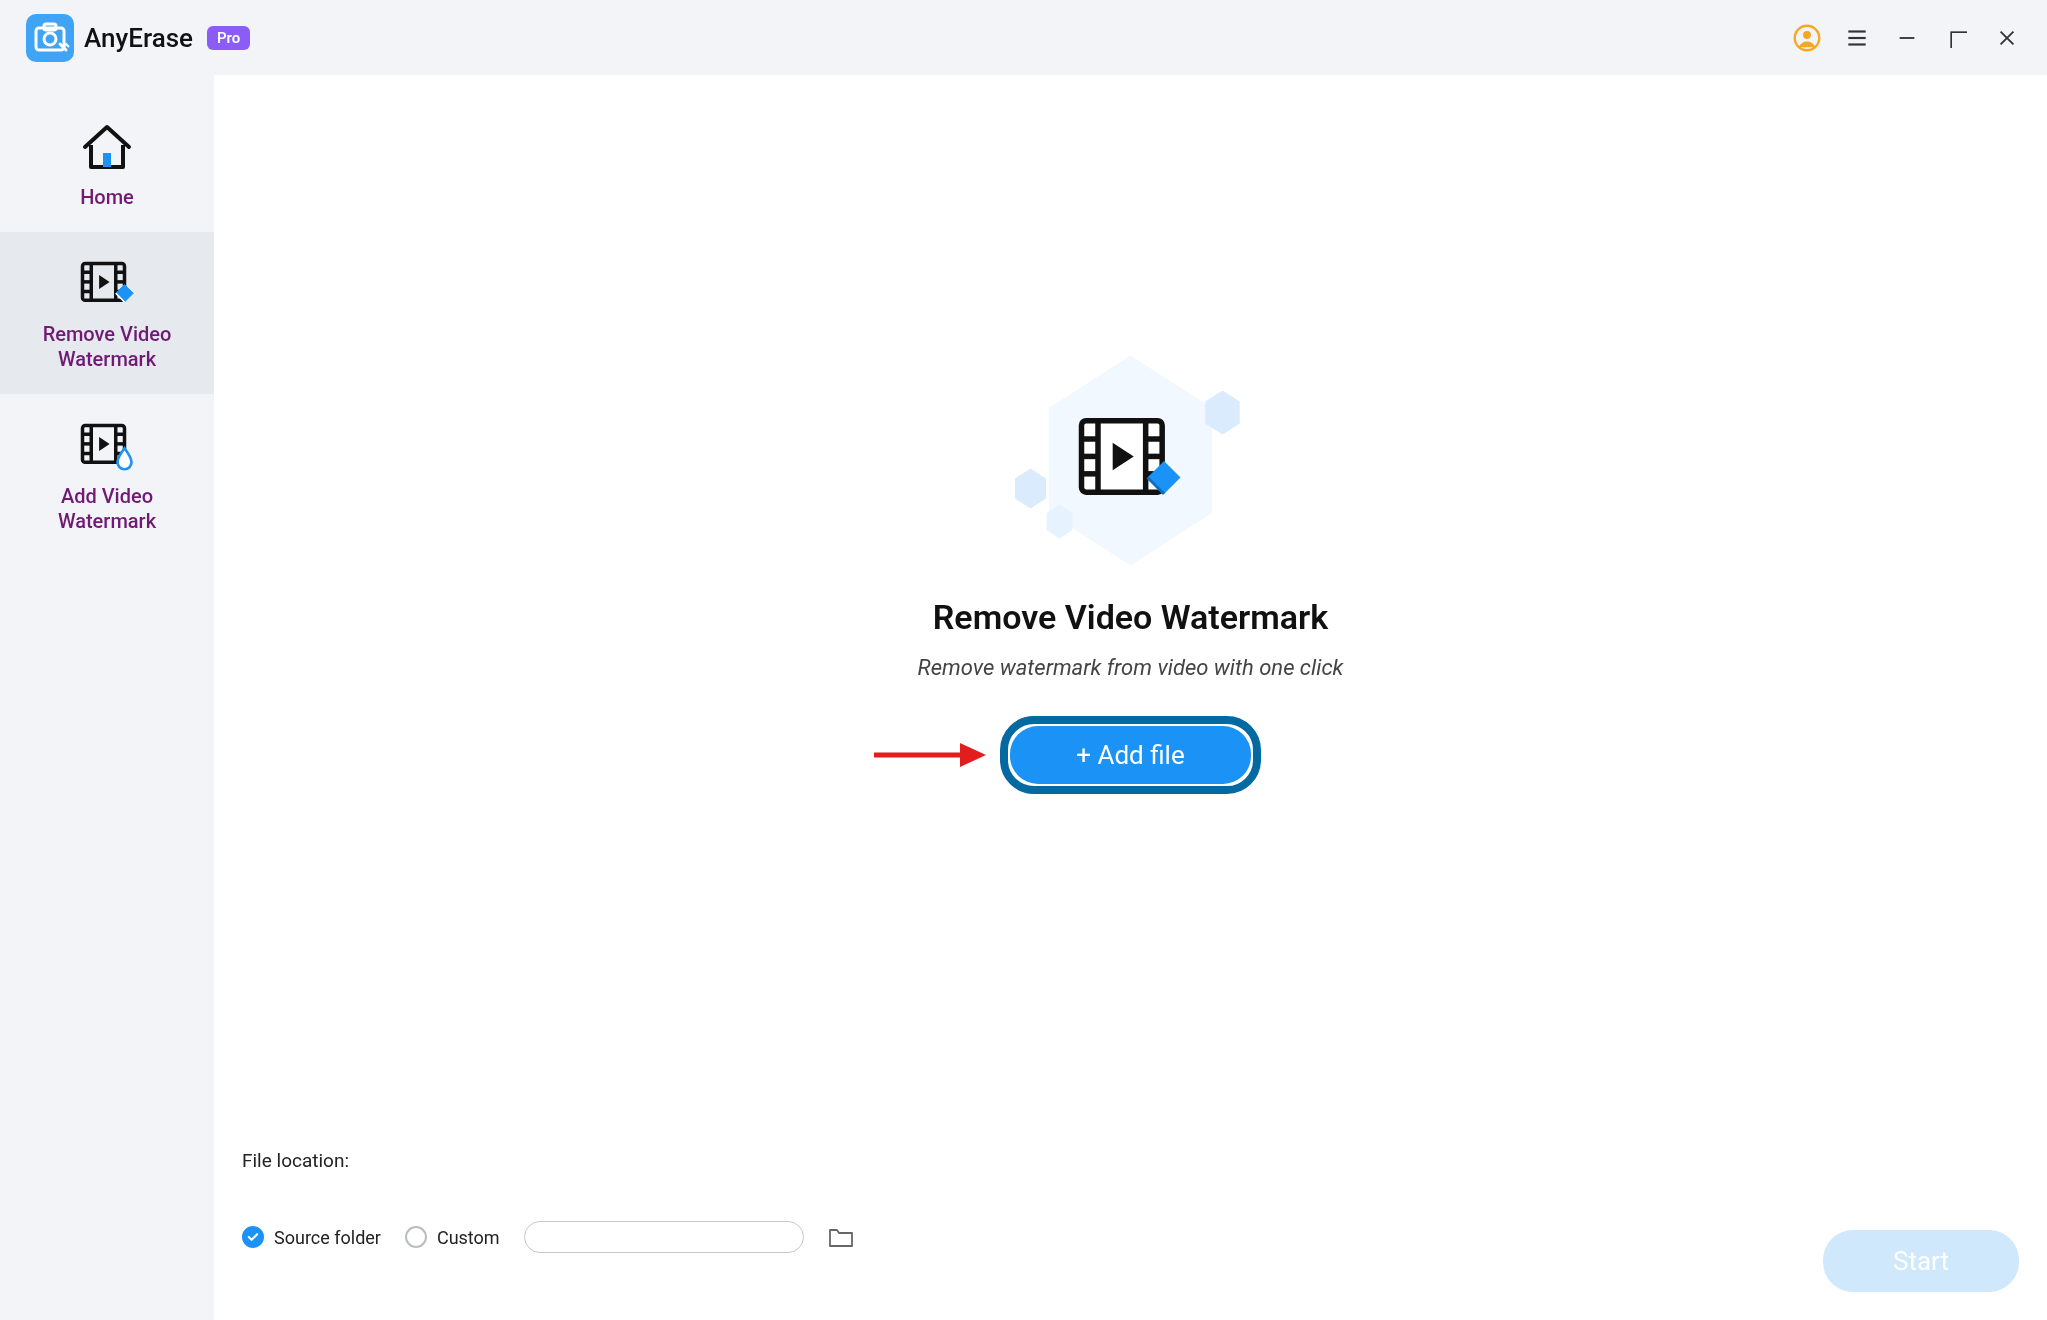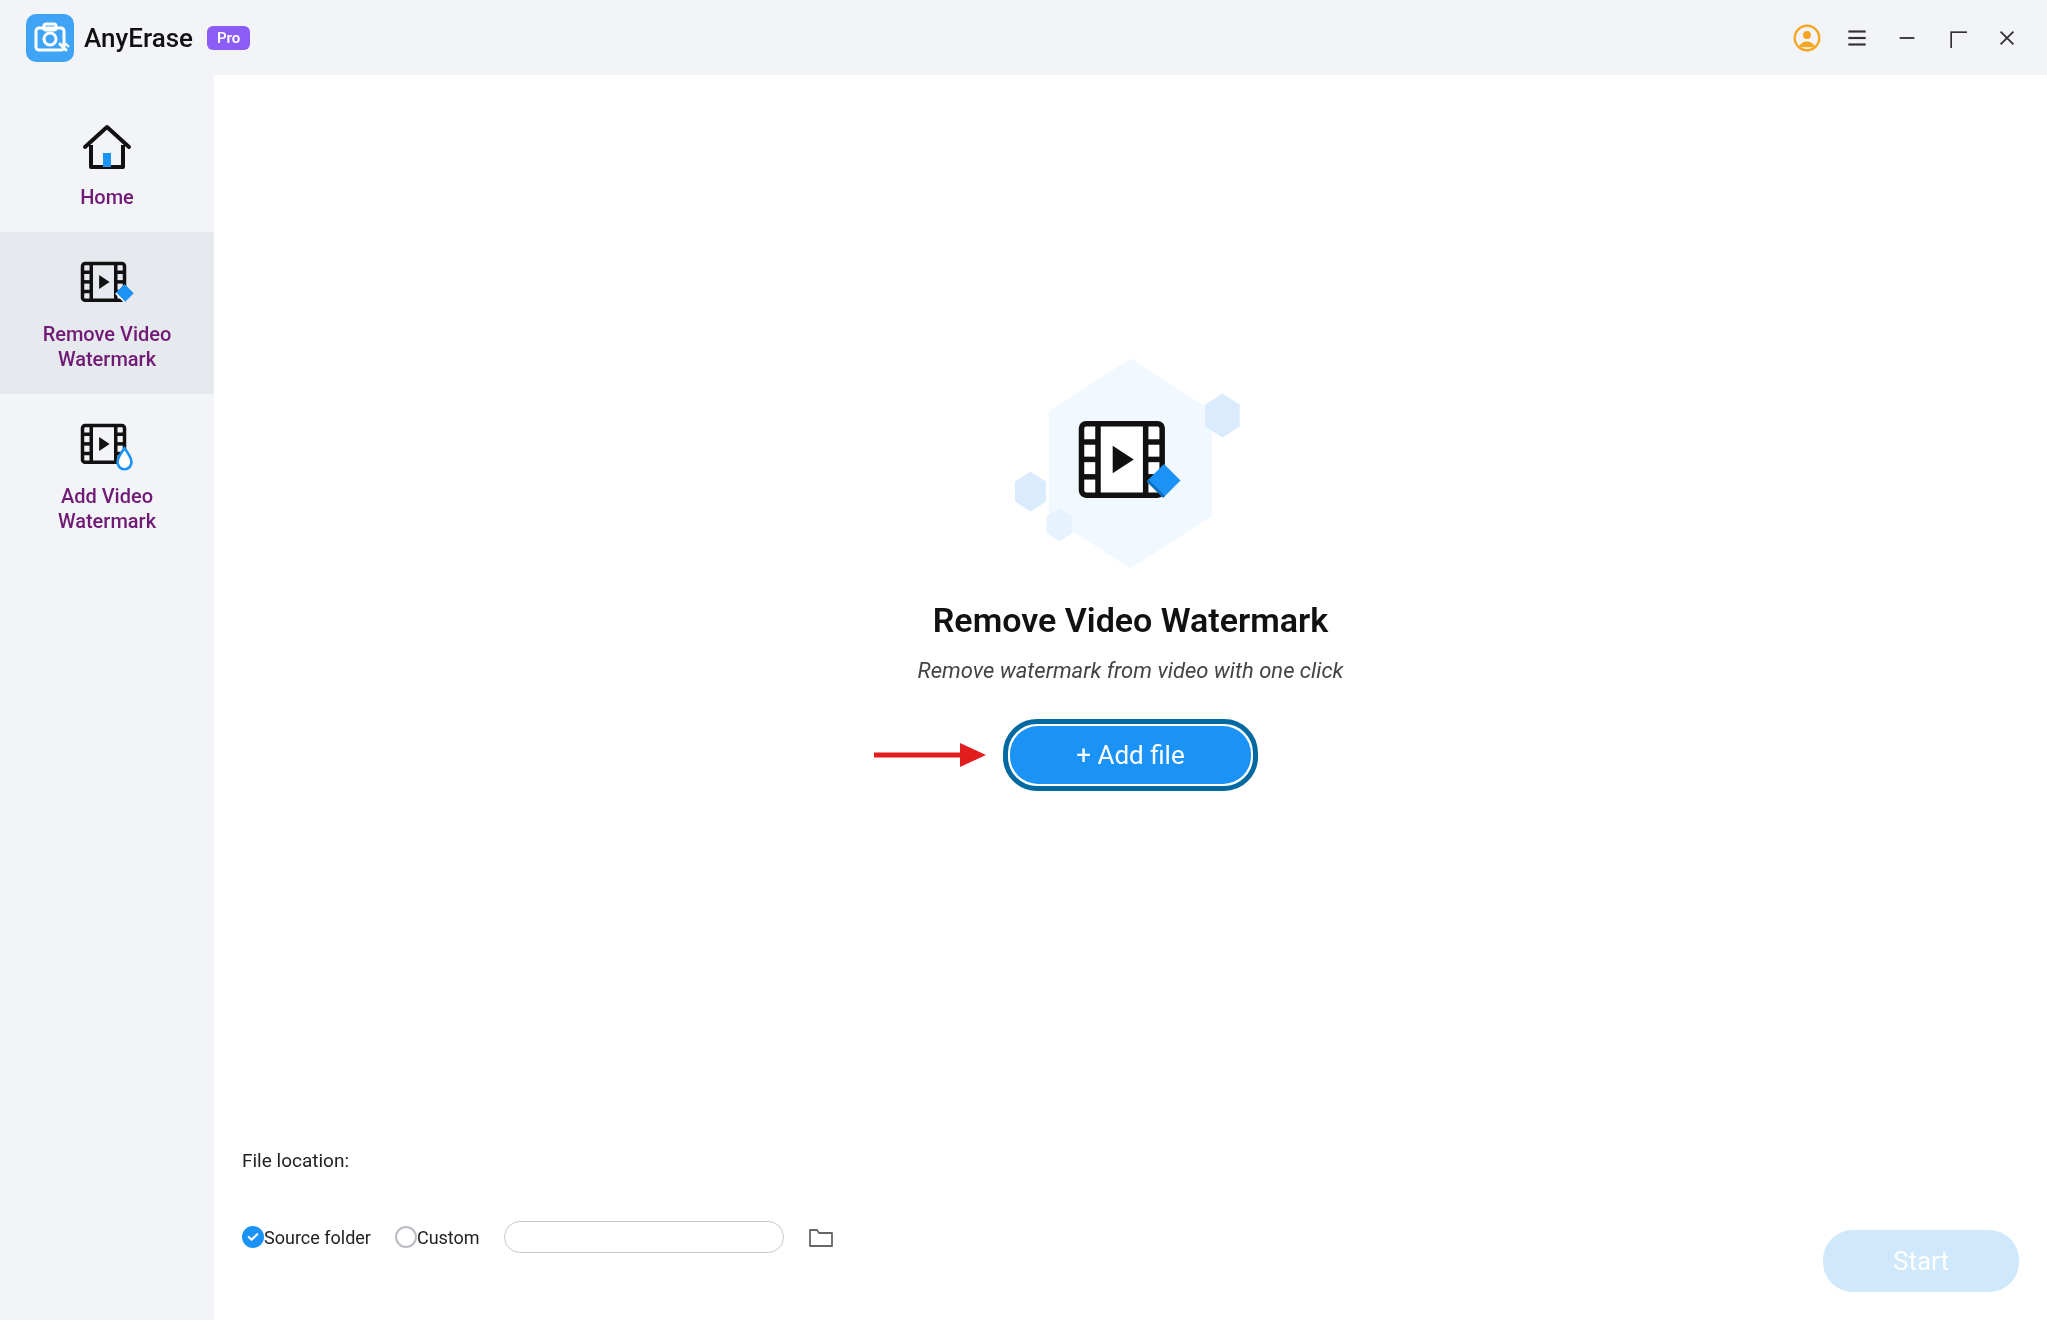--- a/index.html
+++ b/index.html
@@ -30,29 +30,29 @@
 .main { flex: 1; background: #fff; position: relative; display: flex; flex-direction: column; }
 .hero { flex: 1; display: flex; flex-direction: column; align-items: center; justify-content: center; gap: 18px; transform: translateY(-40px); }
 .hero-graphic { width: 260px; height: 220px; position: relative; display: flex; align-items: center; justify-content: center; }
 .hexagon { position: absolute; clip-path: polygon(50% 0%, 93% 25%, 93% 75%, 50% 100%, 7% 75%, 7% 25%); }
 .hex-main { width: 190px; height: 210px; background: #f2f8ff; }
 .hex-s1 { width: 40px; height: 44px; background: #d9ebfd; top: 40px; right: 18px; }
 .hex-s2 { width: 36px; height: 40px; background: #d9ebfd; top: 118px; left: 12px; }
 .hex-s3 { width: 30px; height: 34px; background: #e6f2fd; bottom: 32px; left: 44px; }
 .hero-title { font-size: 34px; font-weight: 600; color: #111; margin-top: 8px; }
 .hero-sub { font-size: 22px; color: #444; font-style: italic; }
-.add-file-wrap { position: relative; margin-top: 18px; border: 5px solid #0369a1; border-radius: 34px; padding: 2px; }
+.add-file-wrap { position: relative; margin-top: 18px; border: 8px solid #0369a1; border-radius: 34px; padding: 2px; }
 .add-file-btn { background: #1b92f5; color: #fff; font-size: 26px; font-weight: 400; padding: 14px 66px; border-radius: 28px; border: none; cursor: pointer; }
 .arrow { position: absolute; left: -138px; top: 50%; transform: translateY(-50%); }
 
 
 .bottom { padding: 0 28px 28px; display: flex; flex-direction: column; gap: 10px; }
 .file-loc-label { font-size: 19px; color: #222; }
 .bottom-row { display: flex; align-items: center; gap: 24px; }
-.radio-group { display: flex; align-items: center; cursor: pointer; }
+.radio-group { display: flex; align-items: center; gap: 10px; cursor: pointer; }
 .radio-circle { width: 22px; height: 22px; border-radius: 50%; border: 2px solid #b9bcc2; display: flex; align-items: center; justify-content: center; }
 .radio-circle.checked { border-color: #1b92f5; background: #1b92f5; }
 .radio-label { font-size: 18px; color: #222; }
 .custom-input { width: 280px; height: 32px; border: 1.5px solid #c4c7cd; border-radius: 16px; background: #fff; padding: 0 14px; font-size: 15px; }
 .folder-btn { width: 26px; height: 22px; cursor: pointer; }
 .start-btn { margin-left: auto; background: #cfe8fb; color: #fff; font-size: 26px; font-weight: 400; padding: 16px 70px; border-radius: 30px; border: none; cursor: pointer; margin-top: 48px; }
 </style>
 </head>
 <body>
 

